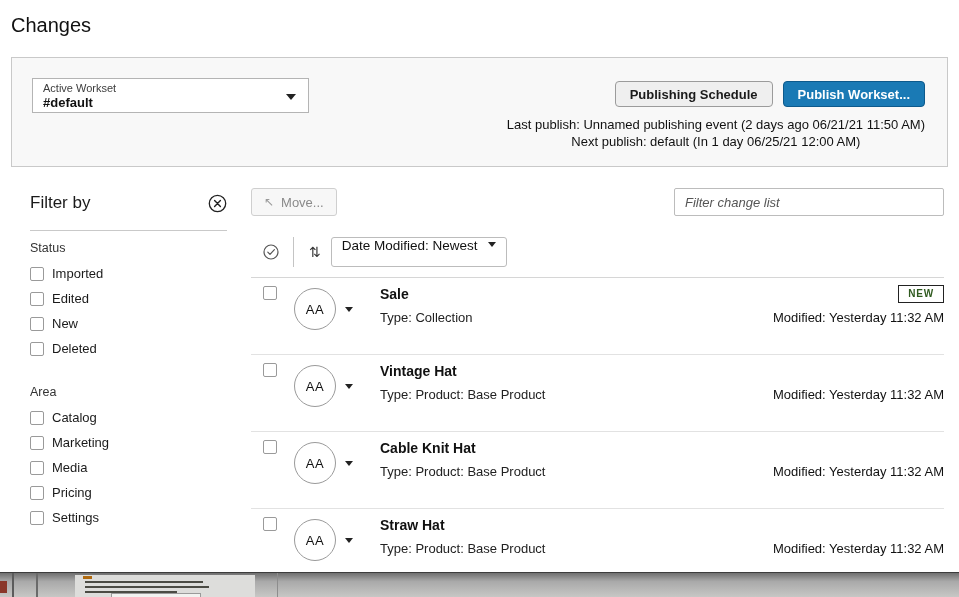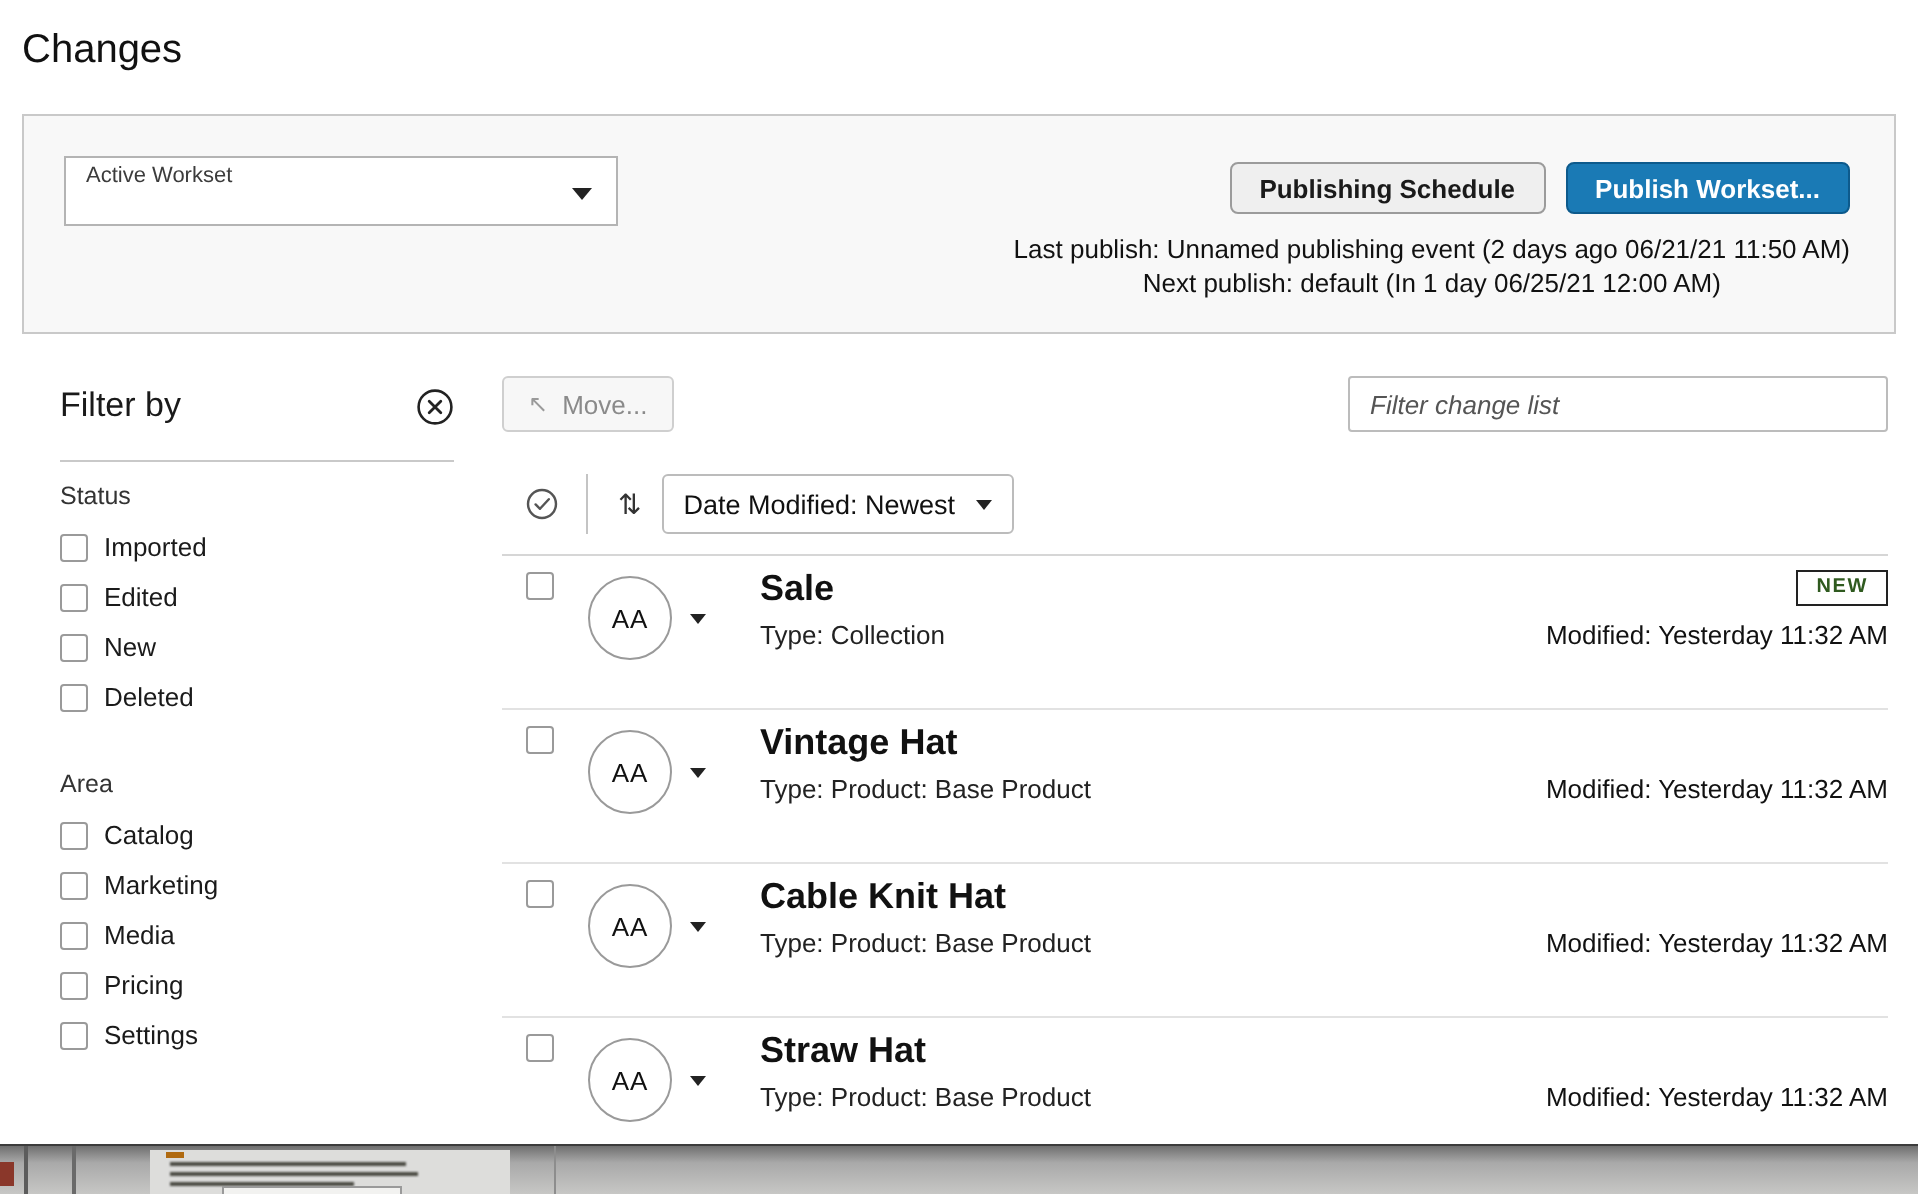--- a/index.html
+++ b/index.html
@@ -46,36 +46,36 @@
   .move-arrow { font-size:12px; color:#9a9a9a; }
   .filter-input { width:270px; height:28px; border:1px solid #bcbcbc; border-radius:2px;
                   padding:0 10px; font-size:13px; font-family:"Liberation Sans",sans-serif; color:#222; }
   .filter-input::placeholder { font-style:italic; color:#555; opacity:1; }
 
   .sort-bar { display:flex; align-items:center; height:30px; margin-top:17px; }
   .selectall-icon { margin-left:12px; display:flex; cursor:pointer; }
   .sort-vdivider { width:1px; height:30px; background:#c4c4c4; margin-left:14px; }
   .sort-glyph { margin-left:15px; font-size:14px; color:#333; cursor:pointer; }
   .sort-select { margin-left:10px; width:176px; height:30px; border:1px solid #bcbcbc; border-radius:3px;
-                 background:#fff; display:flex; align-items:center; justify-content:space-between;
+                 background:#fff; display:flex; justify-content:space-between;
                  padding:0 10px; font-size:13.5px; color:#111; cursor:pointer; }
   .select-caret { width:0; height:0; border:4px solid transparent; border-top:5px solid #222; margin-top:4px; }
 
   .list-top-divider { border-bottom:1px solid #d6d6d6; margin-top:10px; }
 
   .row { position:relative; height:77px; border-bottom:1px solid #e2e2e2; }
   .row:last-child { border-bottom:none; }
   .row-check { position:absolute; left:12px; top:8px; }
   .row-avatar { position:absolute; left:43px; top:10px; width:42px; height:42px; border:1px solid #9a9a9a;
                 border-radius:50%; background:#fff; display:flex; align-items:center; justify-content:center;
                 font-size:13px; color:#111; letter-spacing:0.5px; }
   .row-caret { position:absolute; left:94px; top:29px; width:0; height:0;
                border:4px solid transparent; border-top:5px solid #222; cursor:pointer; }
   .row-text { position:absolute; left:129px; top:6px; }
-  .row-title { font-size:18px; font-weight:700; color:#111; line-height:20px; }
+  .row-title { font-size:14px; font-weight:700; color:#111; line-height:20px; }
   .row-type  { font-size:13px; color:#222; line-height:18px; margin-top:5px; }
   .row-right { position:absolute; right:0; top:6px; text-align:right; }
   .badge-line { height:20px; display:flex; justify-content:flex-end; align-items:center; }
   .new-badge { font-size:10px; font-weight:700; letter-spacing:0.8px; color:#2f5a1f;
                border:1px solid #222; background:#fff; padding:2px 9px; line-height:12px; }
   .row-modified { font-size:13px; color:#111; line-height:18px; margin-top:5px; }
 
   
   .bottom-strip { position:absolute; left:0; top:572px; width:959px; height:25px;
                   background:linear-gradient(180deg,#6f6f6f 0%,#a9a9a9 35%,#c7c7c5 100%);
@@ -90,20 +90,21 @@
   .strip-box { position:absolute; left:36px; top:18px; width:90px; height:5px; background:#f2f2f0; border:1px solid #9a9a9a; }
 </style>
 </head>
 <body>
 
 <h1 class="page-title">Changes</h1>
 
 <div class="publish-panel">
   <div class="workset-select">
     <div class="workset-label">Active Workset</div>
+    <div class="workset-value">#default</div>
     <span class="workset-caret"></span>
   </div>
   <div class="panel-buttons">
     <button class="btn btn-secondary">Publishing Schedule</button>
     <button class="btn btn-primary">Publish Workset...</button>
   </div>
   <div class="publish-info">
     <div>Last publish: Unnamed publishing event (2 days ago 06/21/21 11:50 AM)</div>
     <div>Next publish: default (In 1 day 06/25/21 12:00 AM)</div>
   </div>

